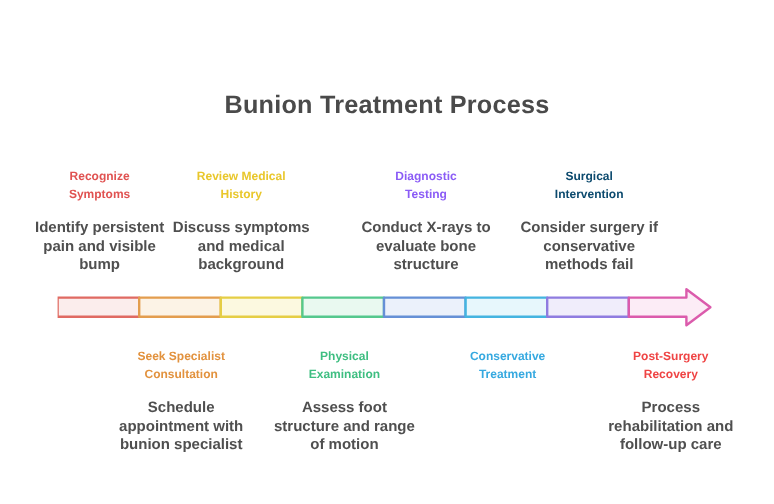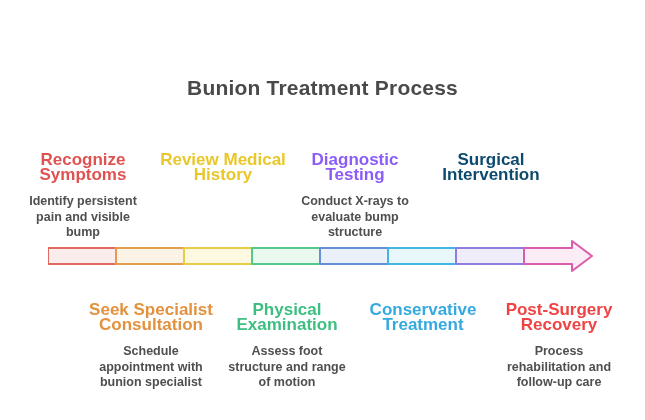--- a/index.html
+++ b/index.html
@@ -20,22 +20,22 @@
     letter-spacing:.2px;
   }
   .step{
     position:absolute;
     width:130px;
     text-align:center;
   }
   .step.top{top:140px;}
   .step.bottom{top:290px;}
   .step h3{
-    margin:12px 0 12px 0;
-    font-size:17px;
+    margin:0 0 12px 0;
+    font-size:10px;
     line-height:15px;
     font-weight:700;
     white-space:pre-line;
   }
   .step p{
     margin:0;
     font-size:12.5px;
     line-height:15.5px;
     font-weight:700;
     color:#4F4F4F;
@@ -54,34 +54,40 @@
 
   <h1 class="page-title" style="color: rgb(74, 74, 74);">Bunion Treatment Process</h1>
 
   <div class="step top" style="left:18px">
     <h3 style="color: rgb(224, 82, 81);">Recognize
 Symptoms</h3>
     <p>Identify persistent
 pain and visible
 bump</p>
   </div>
-  <div class="step top" style="left:158px">
+  <div class="step top" style="left:136px">
     <h3 style="color: rgb(233, 199, 43);">Review Medical
 History</h3>
+    <p>Discuss symptoms
+and medical
+background</p>
   </div>
   <div class="step top" style="left:290px">
     <h3 style="color: #8b5cf6;">Diagnostic
 Testing</h3>
     <p>Conduct X-rays to
-evaluate bump
+evaluate bone
 structure</p>
   </div>
   <div class="step top" style="left:426px">
     <h3 style="color: #0c4a6e;">Surgical
 Intervention</h3>
+    <p>Consider surgery if
+conservative
+methods fail</p>
   </div>
 
   <div class="arrow-wrap">
     <svg width="546" height="34" viewBox="0 0 546 34" xmlns="http://www.w3.org/2000/svg">
         <rect x="0" y="9" width="68" height="16" fill="#FBEDEC" stroke="#E06A62" stroke-width="2" stroke-linejoin="round"></rect>
         <rect x="68" y="9" width="68" height="16" fill="#FCF3E6" stroke="#E39D4E" stroke-width="2" stroke-linejoin="round"></rect>
         <rect x="136" y="9" width="68" height="16" fill="#FCF9E0" stroke="#E5CE45" stroke-width="2" stroke-linejoin="round"></rect>
         <rect x="204" y="9" width="68" height="16" fill="#E9F9F0" stroke="#55C88D" stroke-width="2" stroke-linejoin="round"></rect>
         <rect x="272" y="9" width="68" height="16" fill="#EBF1FB" stroke="#6590D6" stroke-width="2" stroke-linejoin="round"></rect>
         <rect x="340" y="9" width="68" height="16" fill="#E7F7FC" stroke="#44B4E0" stroke-width="2" stroke-linejoin="round"></rect>

